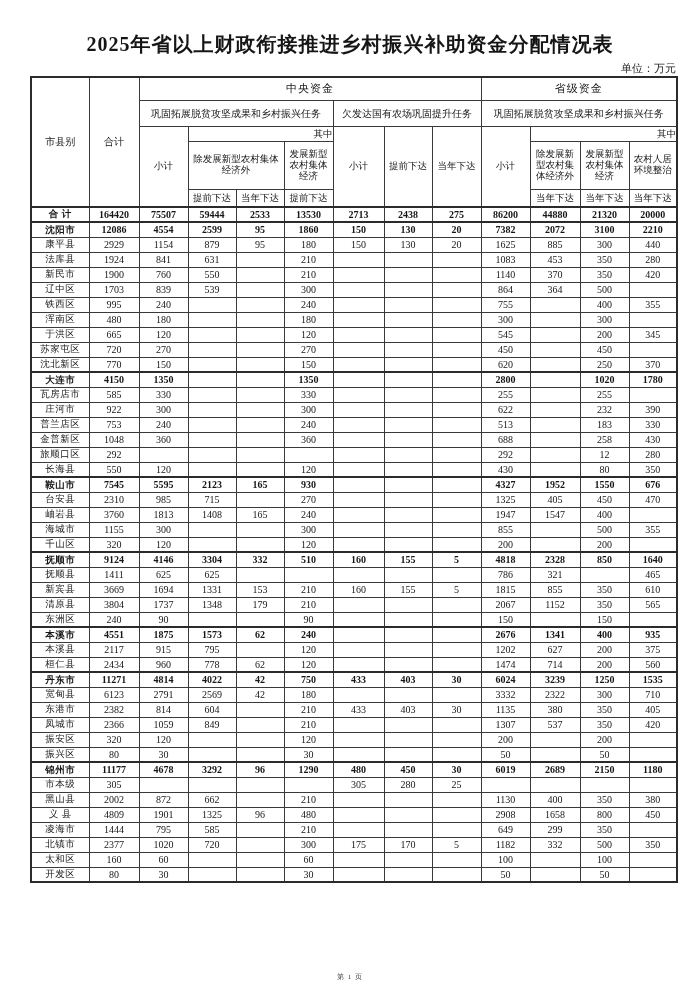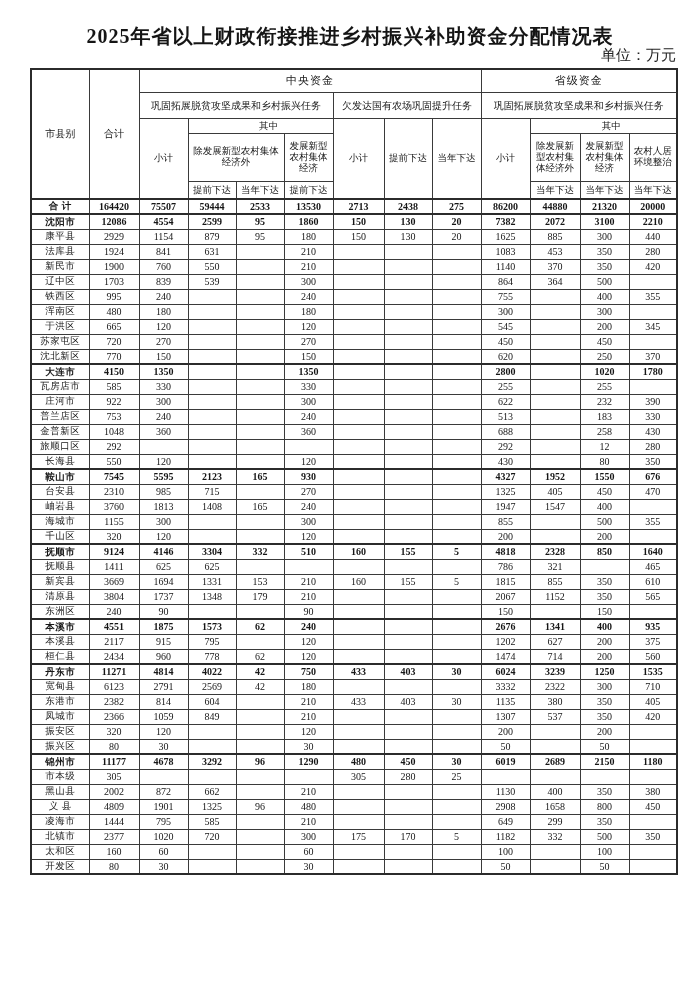--- a/index.html
+++ b/index.html
@@ -3,47 +3,47 @@
 <meta charset="utf-8">
 <style>
   html,body{margin:0;padding:0;}
   body{
     width:700px;height:989px;background:#ffffff;
     font-family:"Liberation Serif","DejaVu Serif",serif;
     color:#111;position:relative;overflow:hidden;
   }
   .page{width:700px;height:989px;position:relative;}
   .doc-title{
-    margin:4px;padding-top:19px;text-align:center;
+    margin:12px;padding-top:19px;text-align:center;
     font-size:20px;font-weight:bold;letter-spacing:1px;color:#151515;
   }
   .unit-label{
-    position:absolute;top:42px;right:24px;
-    font-size:15px;color:#222;
+    position:absolute;top:49px;right:24px;
+    font-size:11px;color:#222;
   }
   table.alloc{
     position:absolute;top:64px;left:30px;
     border-collapse:collapse;table-layout:fixed;width:646px;
     border:2px solid #2b2b2b;
   }
   .alloc th,.alloc td{
     border:1px solid #3a3a3a;
     text-align:center;vertical-align:middle;
     padding:0;line-height:1.15;
     font-size:9.5px;font-weight:normal;color:#161616;
     overflow:hidden;
   }
   .alloc thead th.big{font-size:11px;letter-spacing:1px;margin-top:30px;}
   .alloc thead th.med{font-size:10px;}
   .alloc thead tr.h1{height:23px;}
   .alloc thead tr.h2{height:24px;}
   .alloc thead tr.h3{height:15px;}
   .alloc thead tr.h4{height:40px;}
   .alloc thead tr.h5{height:18px;}
-  .alloc thead th.left{text-align:center;padding-left:16px;}
+  .alloc thead th.left{text-align:right;padding-left:16px;}
   .alloc thead th.wrap{padding:7px 2px;}
   .alloc tbody tr{height:15px;}
   .alloc tbody td{font-size:10px;}
   .alloc tbody td.region{font-size:9.5px;letter-spacing:0.5px;}
   .alloc tbody tr.bold-row td{font-weight:bold;border-top:2px solid #2b2b2b;}
   .alloc thead{border-bottom:2px solid #2b2b2b;}
   .page-footer{
     position:absolute;left:0;right:0;top:960px;
     text-align:center;font-size:7px;color:#333;letter-spacing:1px;
   }
@@ -782,14 +782,15 @@
           <td></td>
           <td></td>
           <td>50</td>
           <td></td>
           <td>50</td>
           <td></td>
         </tr>
       </tbody>
   </table>
 
+  <div class="page-footer">第 1 页</div>
 
 </div>
 
 </body></html>

